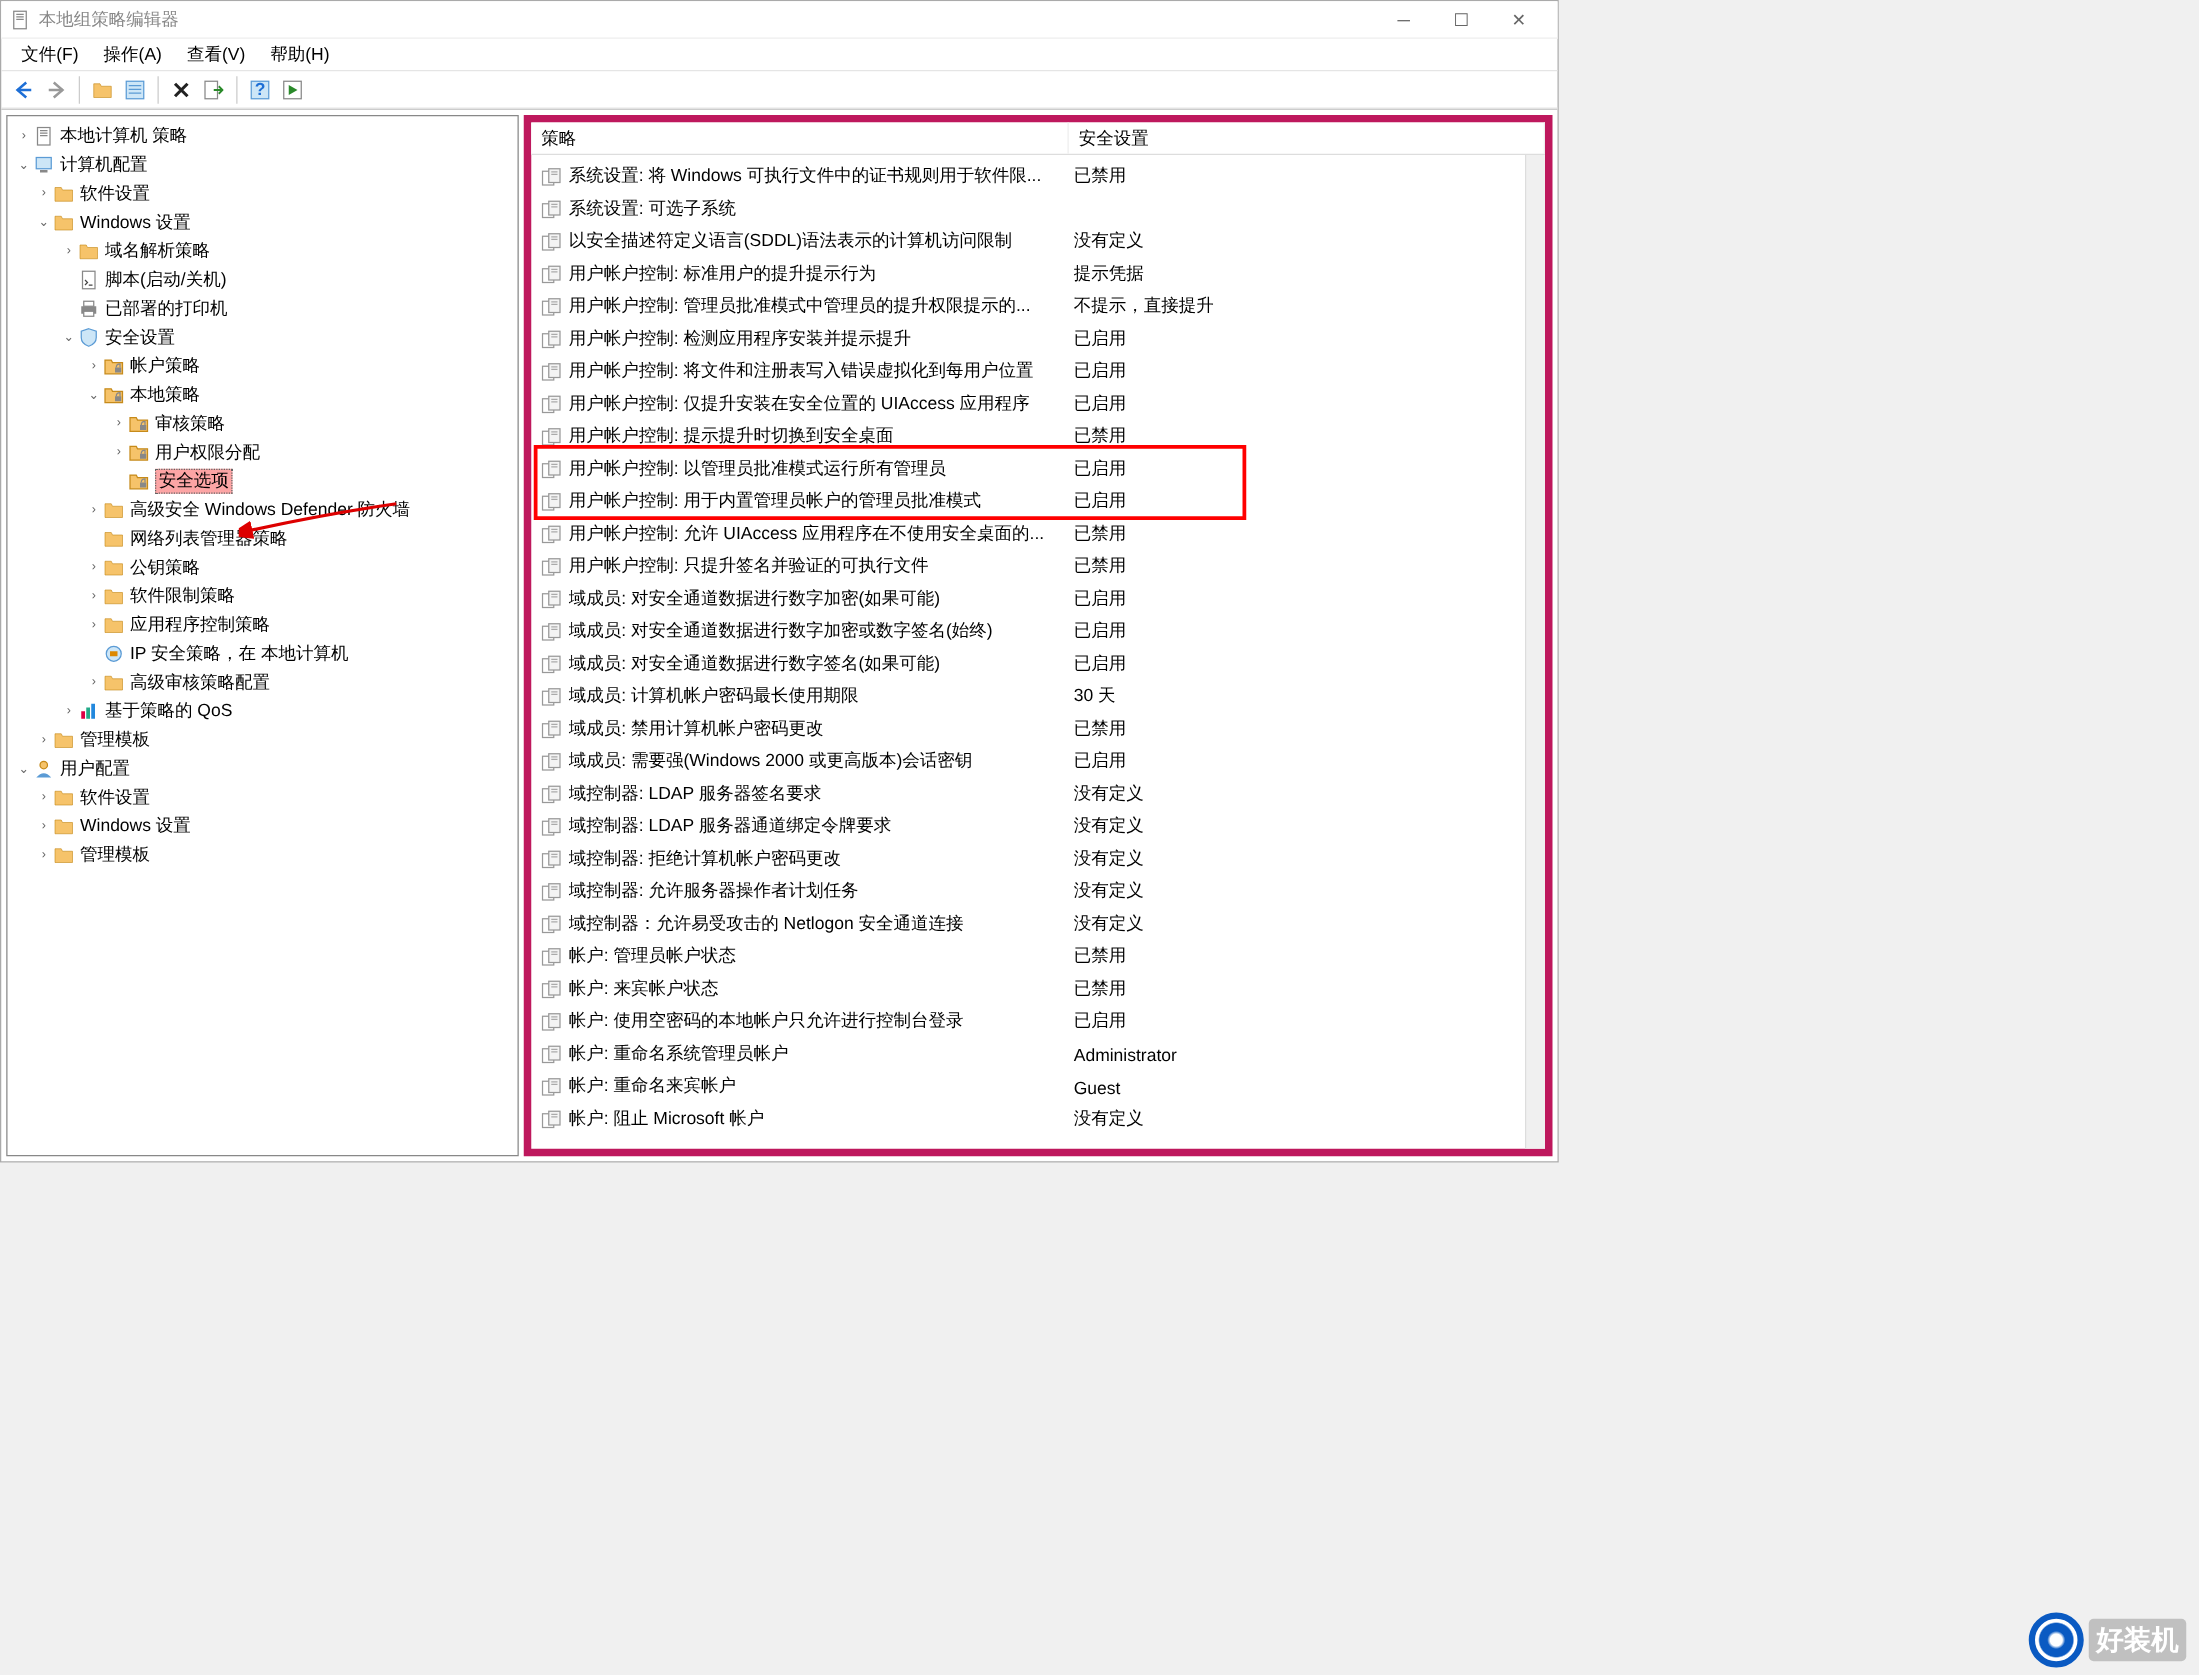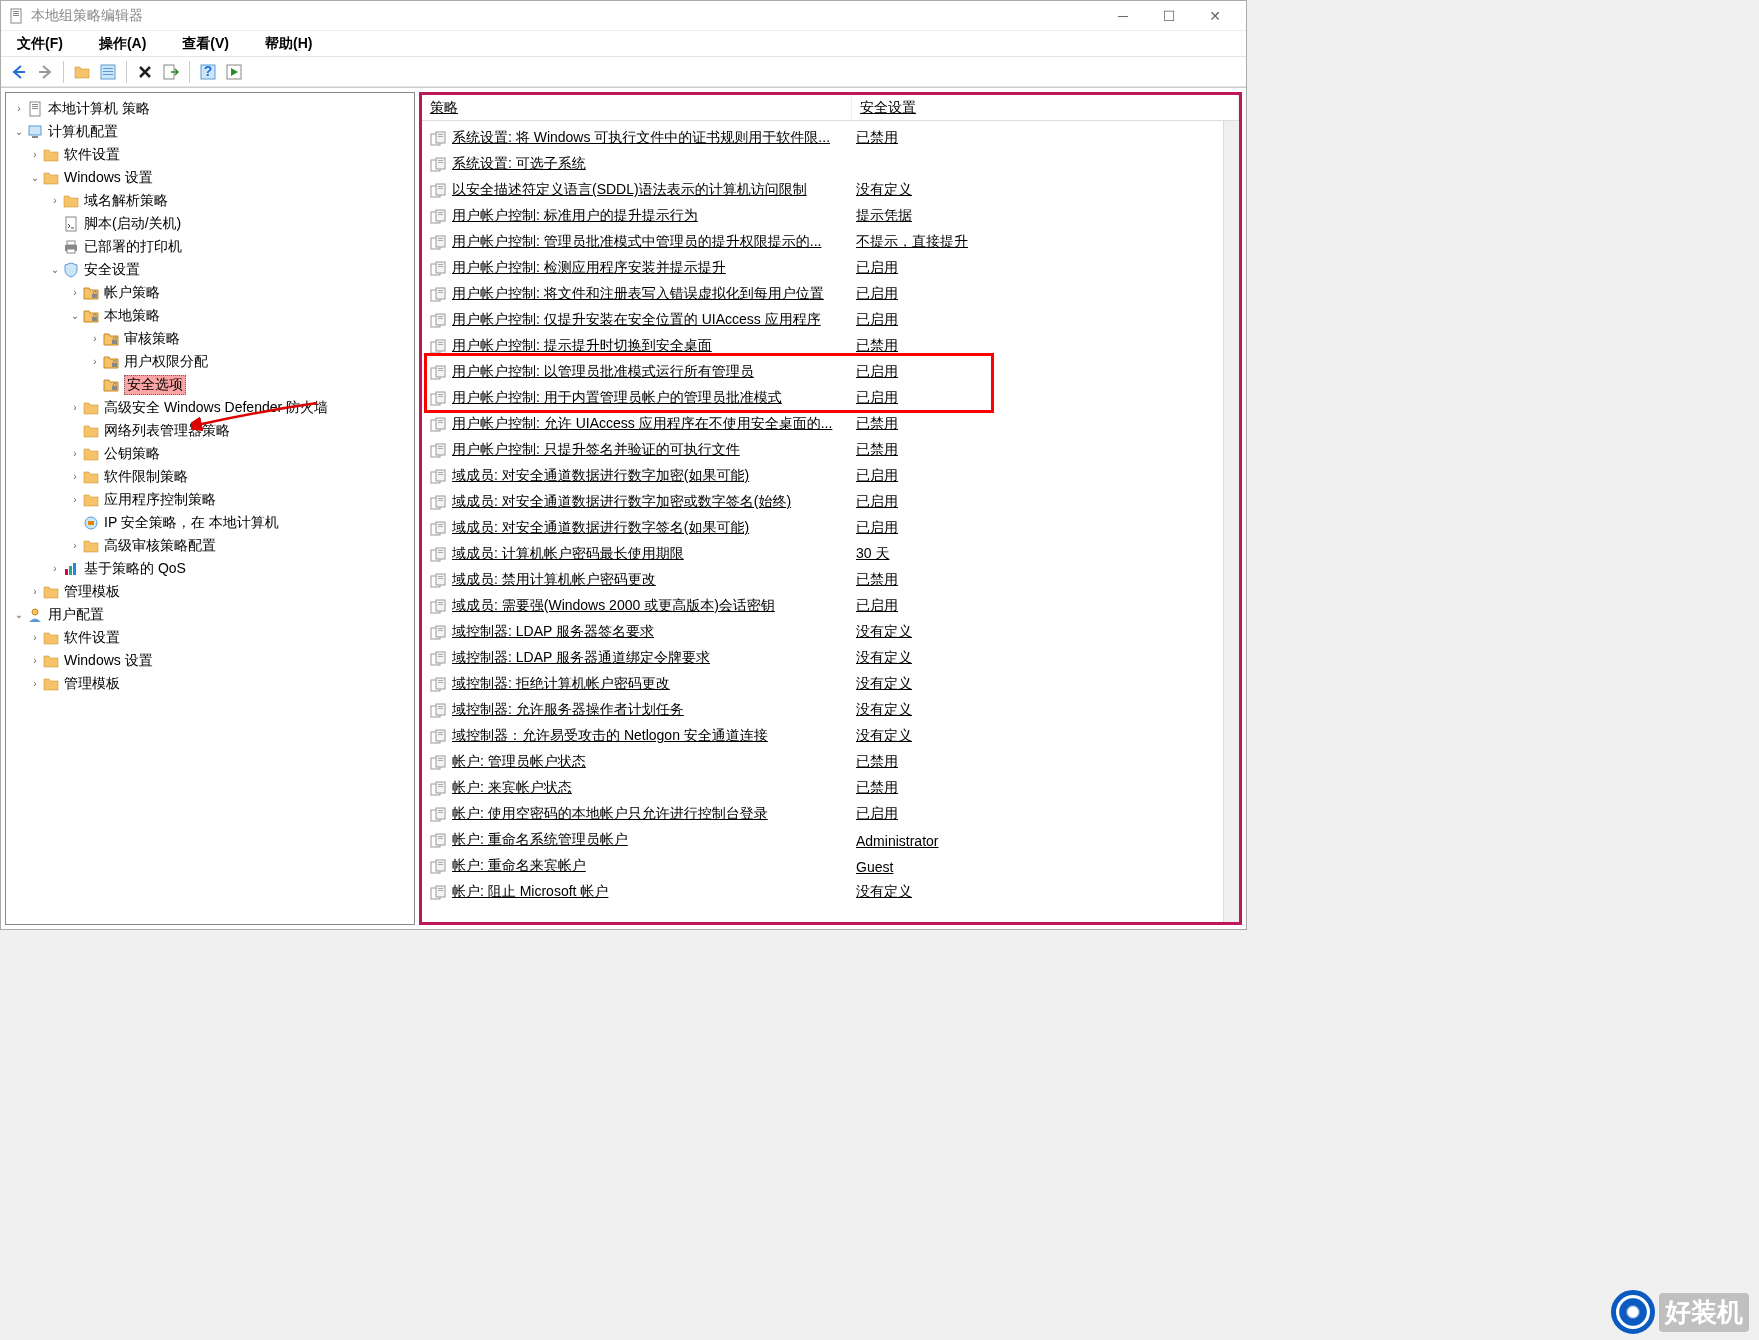--- a/index.html
+++ b/index.html
@@ -5,30 +5,30 @@
 * { margin: 0; padding: 0; box-sizing: border-box; font-family: 'Microsoft YaHei', SimSun, sans-serif; font-size: 14px; }
 body { background: #f0f0f0; width: 1759px; height: 1340px; position: relative; overflow: hidden; }
 
 .window { background: #fff; width: 1247px; height: 930px; border: 1px solid #aaa; position: relative; display: flex; flex-direction: column; }
 
 .titlebar { height: 30px; display: flex; align-items: center; padding: 0 8px; background: #fff; border-bottom: 1px solid #eee; color: #888; }
 .titlebar .icon { width: 16px; height: 16px; margin-right: 6px; }
 .titlebar .controls { margin-left: auto; display: flex; gap: 0; }
 .titlebar .controls span { width: 46px; height: 30px; display: flex; align-items: center; justify-content: center; color: #666; cursor: pointer; }
 
-.menubar { height: 26px; display: flex; align-items: center; padding: 0 6px; gap: 16px; border-bottom: 1px solid #e5e5e5; font-weight: bold; }
+.menubar { height: 26px; display: flex; align-items: center; padding: 0 6px; gap: 0; border-bottom: 1px solid #e5e5e5; }
 .menubar span { padding: 2px 10px; cursor: pointer; }
 
 .toolbar { height: 30px; display: flex; align-items: center; padding: 0 6px; gap: 2px; border-bottom: 1px solid #e5e5e5; }
 .toolbar .tb-btn { width: 24px; height: 24px; display: flex; align-items: center; justify-content: center; cursor: pointer; }
 .toolbar .sep { width: 1px; height: 22px; background: #ccc; margin: 0 4px; }
 
 .content { flex: 1; display: flex; border-top: 1px solid #ccc; overflow: hidden; }
 .tree-panel { width: 410px; border: 1px solid #888; margin: 4px 2px 4px 4px; background: #fff; overflow-y: auto; padding: 4px 0; }
-.list-panel { flex: 1; border: 3px solid #be185d; margin: 4px 4px 4px 2px; background: #fff; display: flex; flex-direction: column; position: relative; text-decoration: underline; }
+.list-panel { flex: 1; border: 6px solid #be185d; margin: 4px 4px 4px 2px; background: #fff; display: flex; flex-direction: column; position: relative; }
 
 .list-header { height: 26px; display: flex; border-bottom: 1px solid #ddd; background: #fff; }
 .list-header .col { padding: 4px 8px; border-right: 1px solid #eee; }
 .list-header .col-policy { width: 430px; }
 .list-header .col-setting { flex: 1; }
 
 .list-body { flex: 1; overflow-y: auto; position: relative; }
 .list-row { display: flex; height: 26px; align-items: flex-end; padding-left: 8px; cursor: pointer; }
 .list-row .row-icon { width: 16px; height: 16px; margin-right: 6px; flex-shrink: 0; }
 .list-row .row-policy { width: 400px; white-space: nowrap; overflow: hidden; text-overflow: ellipsis; }
@@ -46,21 +46,21 @@
 .indent-4 { padding-left: 82px; }
 
 .arrow-overlay { position: absolute; width: 130px; height: 30px; left: 190px; top: 400px; pointer-events: none; z-index: 5; }
 .red-box { position: absolute; border: 3px solid #ff0000; pointer-events: none; z-index: 10; }
 
 .scrollbar { width: 16px; background: #f0f0f0; border-left: 1px solid #ddd; }
 .list-body-wrap { display: flex; flex: 1; overflow: hidden; }
 
 .logo-badge { position: absolute; right: 10px; bottom: 6px; display: flex; align-items: center; z-index: 20; }
 .logo-eye { width: 44px; height: 44px; border-radius: 50%; background: radial-gradient(circle, #fff 20%, #0a5ac2 30%, #0a5ac2 55%, #fff 60%); border: 5px solid #0a5ac2; margin-right: 4px; }
-.logo-text { background: #48484848; color: #fff; font-size: 26px; padding: 2px 6px; border-radius: 4px; font-weight: bold; }
+.logo-text { background: #48484848; color: #fff; font-size: 22px; padding: 2px 6px; border-radius: 4px; font-weight: bold; }
 
 svg.folder { fill: #f6c36a; stroke: #c68a1a; stroke-width: 0.5; }
 </style>
 </head>
 <body>
 
 <div class="window">
 
   <div class="titlebar">
     <svg class="icon" viewBox="0 0 16 16">

